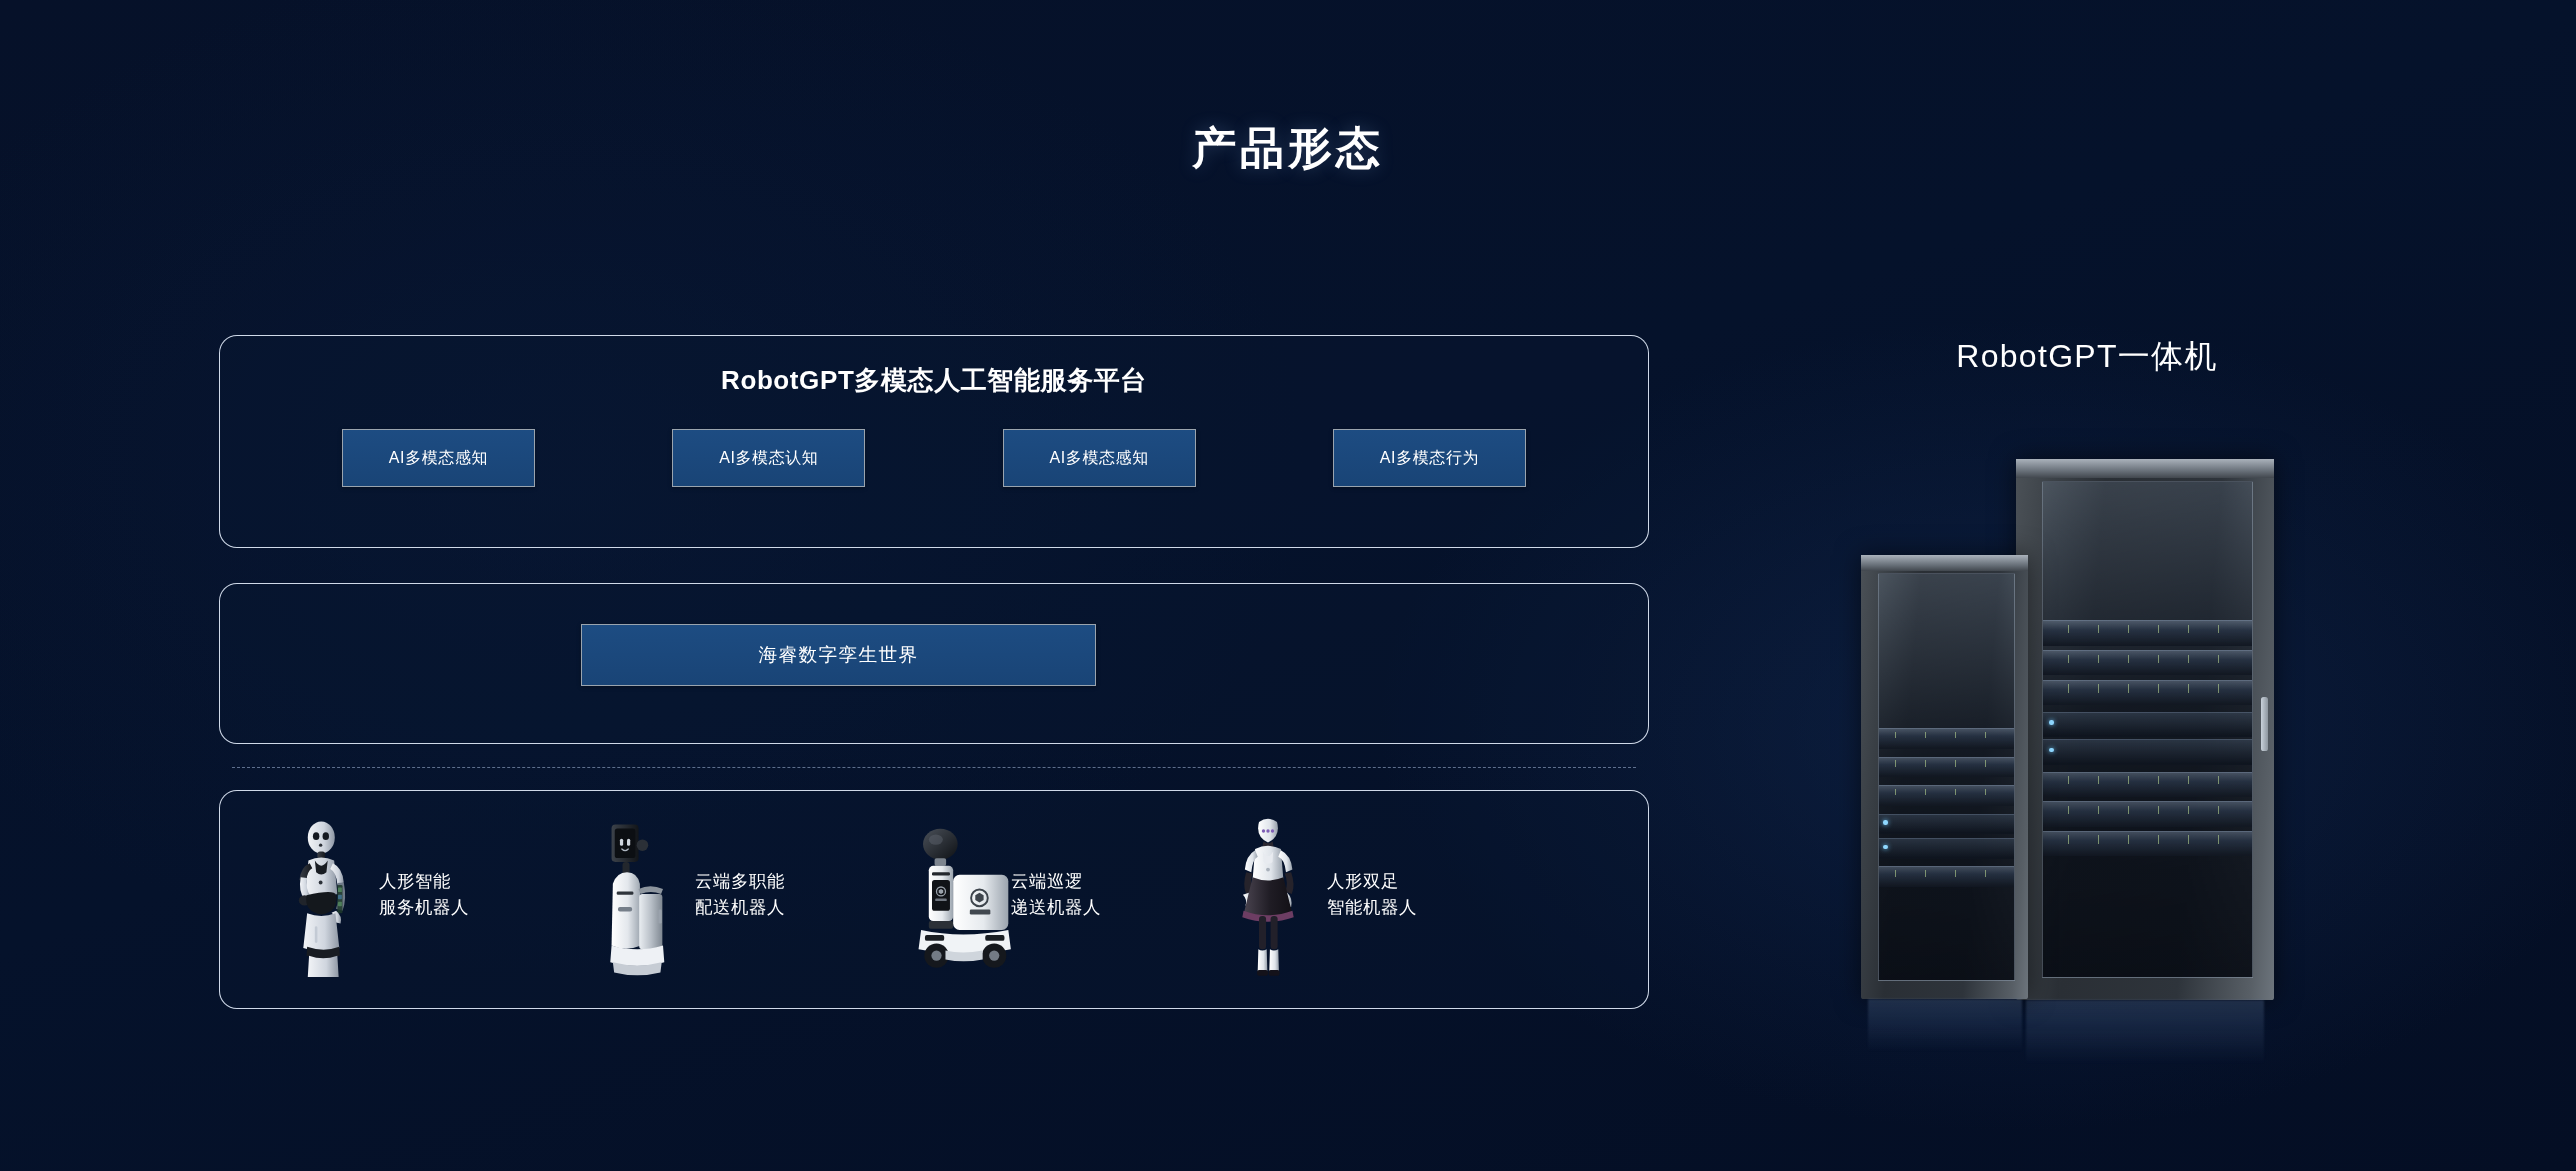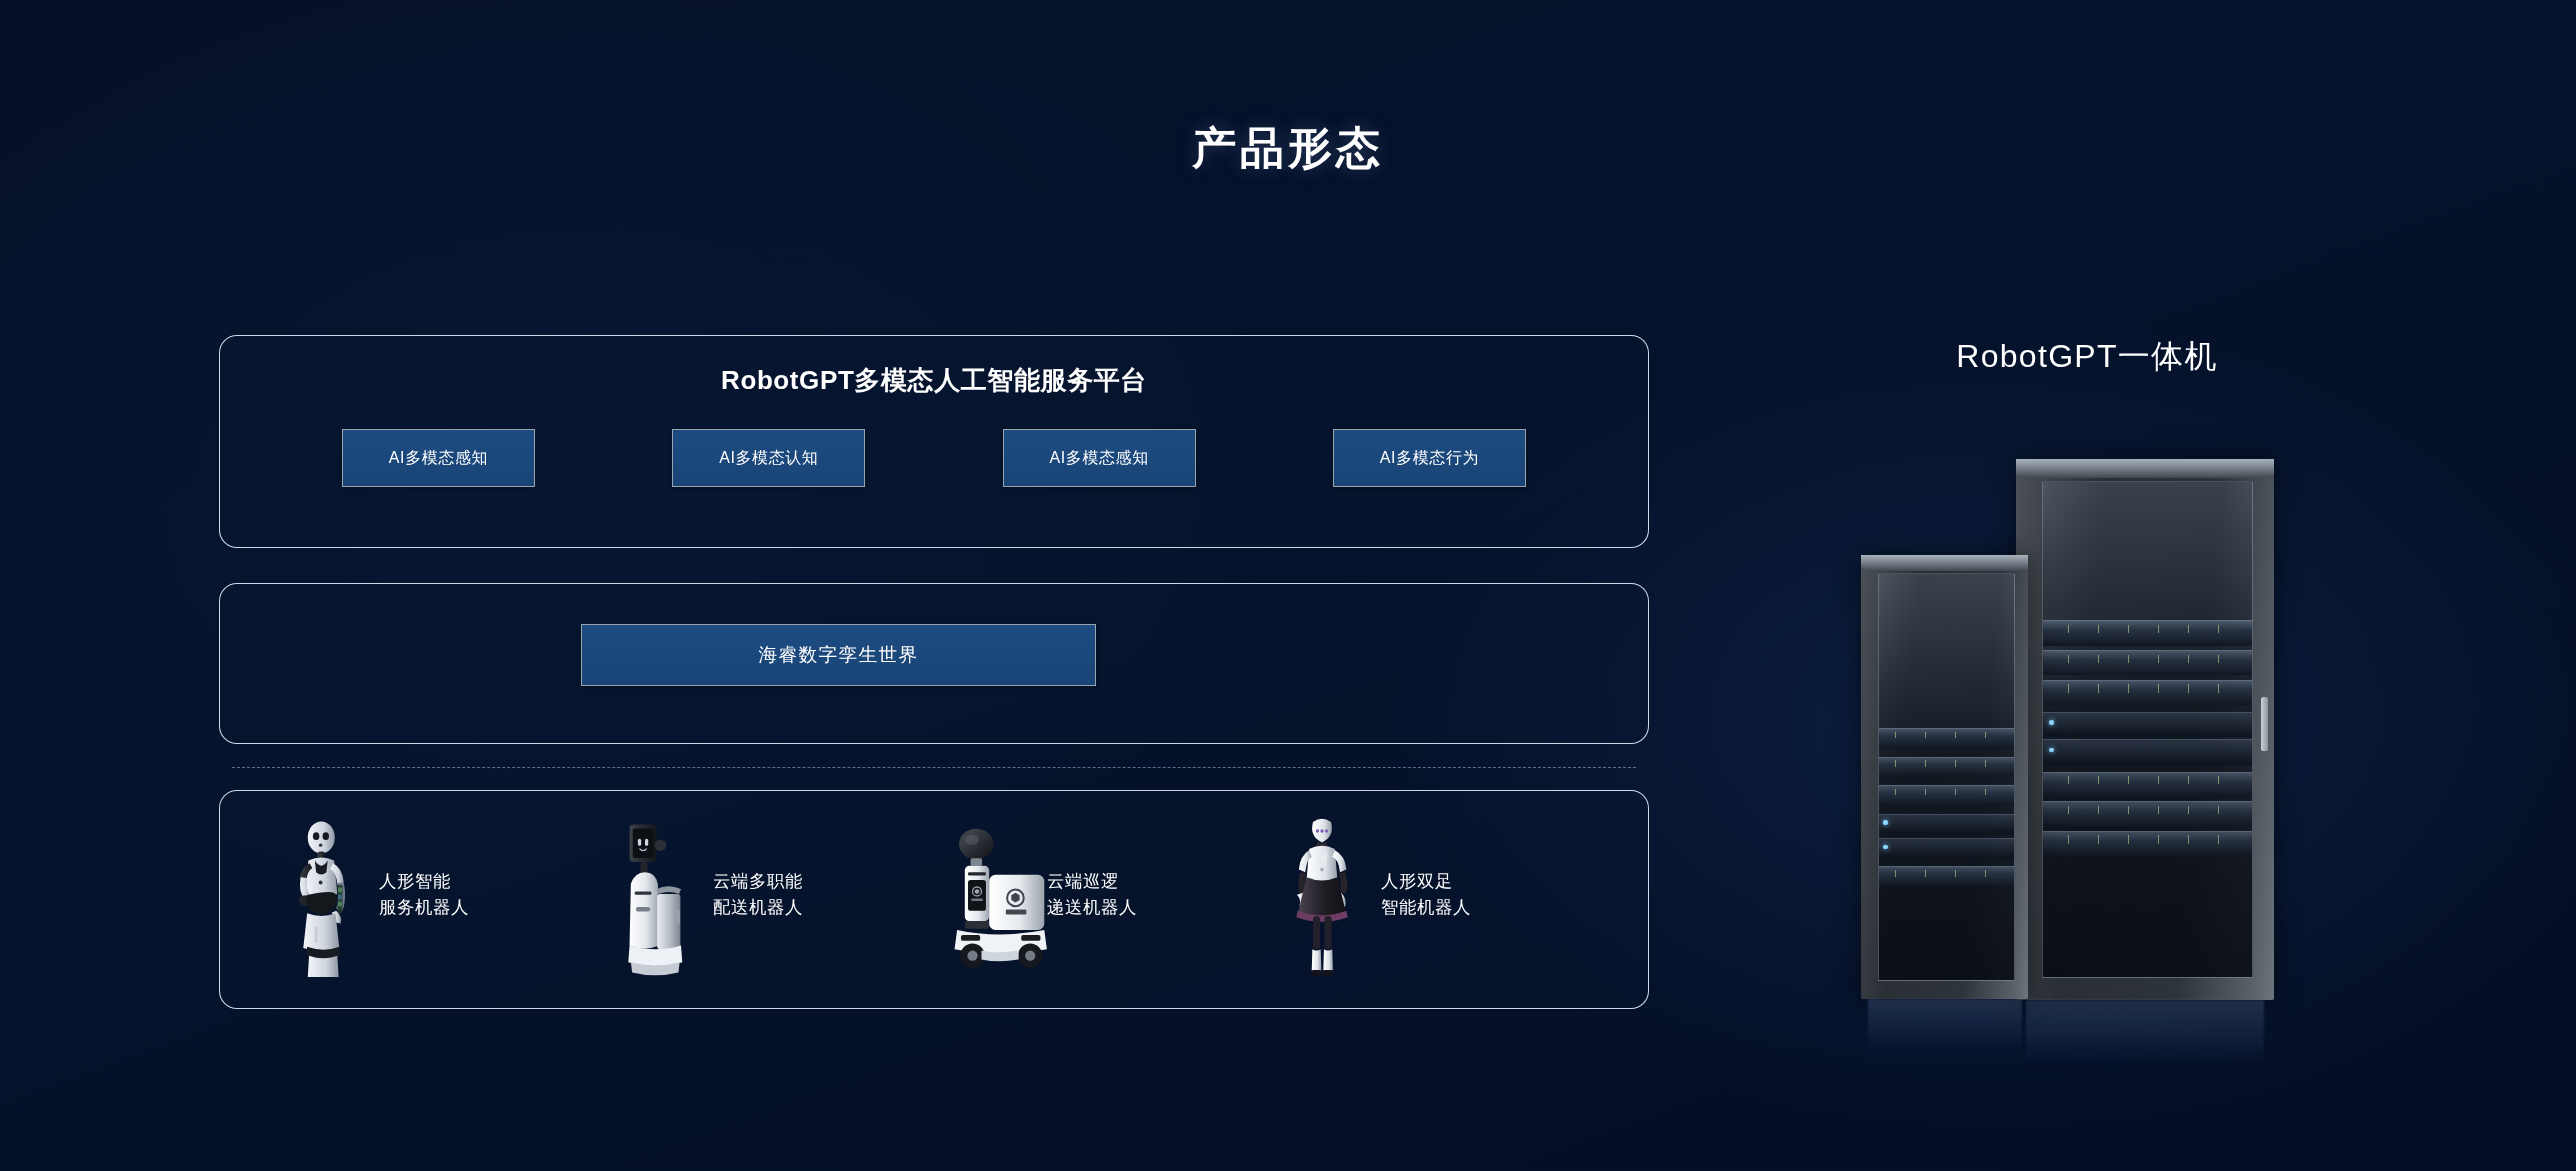--- a/index.html
+++ b/index.html
@@ -76,21 +76,20 @@
   
   .divider{
     height:0; border-top:1.9px dashed rgba(168,188,220,.55);
     margin:23px 13px 22px 13px;
   }
 
   
   .robot-row{
     display:flex; align-items:center;
     padding:22px 55px 0 55px;
-    justify-content:space-between;
   }
   .robot-item{ display:flex; align-items:center; gap:14px; width:316px; }
   .robot-art{ width:90px; height:164px; position:relative; flex:0 0 90px; }
   .robot-label{ font-size:17.4px; line-height:1.48; color:#ffffff; letter-spacing:0.6px; white-space:pre-line; }
 
   
   .right-col{ position:absolute; left:1855px; top:335px; width:464px; }
   .right-title{
     text-align:center; font-size:32px; font-weight:400;
     color:#ffffff; letter-spacing:1.3px;

